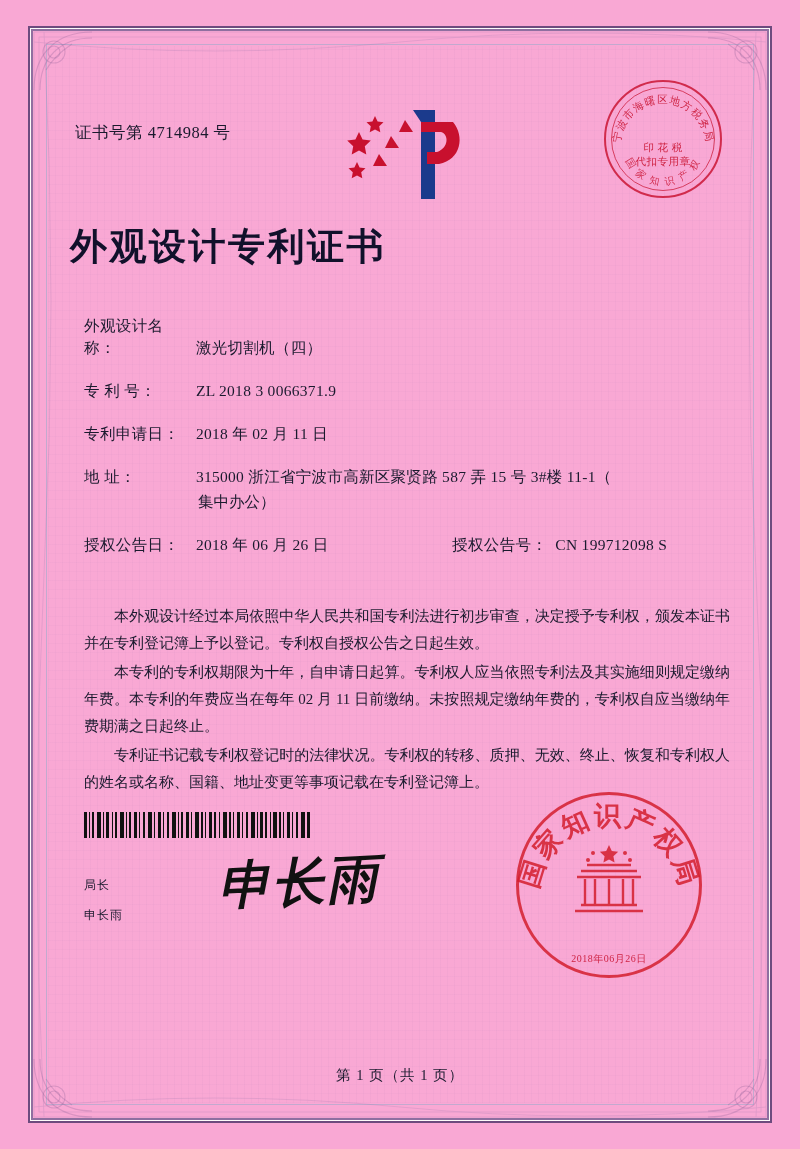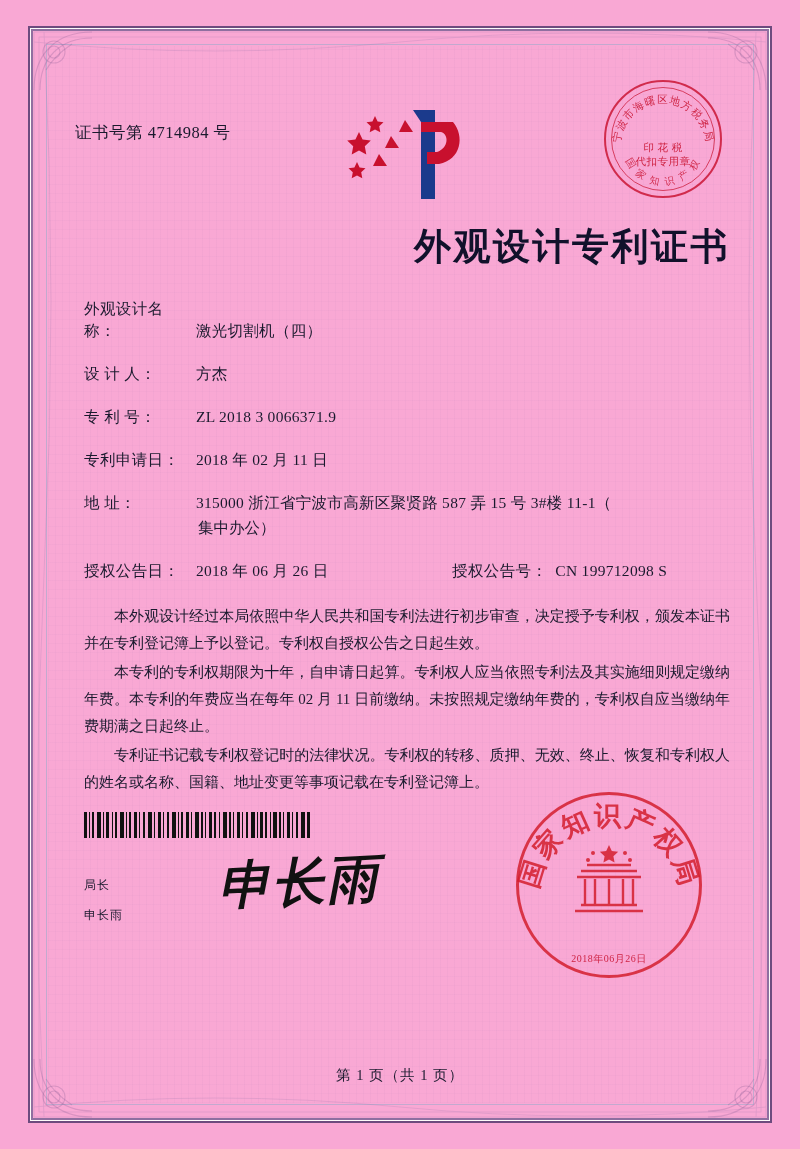--- a/index.html
+++ b/index.html
@@ -118,33 +118,33 @@
     font-size: 10.5px;
     line-height: 14px;
     letter-spacing: .5px;
     opacity: .9;
   }
 
   .title {
     position: absolute;
     left: 0; right: 0;
     top: 152px;
-    text-align: right;
+    text-align: left;
     font-size: 37px;
     font-weight: bold;
     letter-spacing: 2.5px;
     font-family: "Liberation Serif", serif;
     color: #11112b;
   }
 
   .fields {
     position: absolute;
     left: 14px;
     right: 10px;
-    top: 228px;
+    top: 245px;
     font-size: 15.5px;
   }
   .field-row {
     position: relative;
     margin-bottom: 21px;
     line-height: 22px;
   }
   .field-label {
     display: inline-block;
     width: 108px;
@@ -353,24 +353,20 @@
 
     <div class="title">外观设计专利证书</div>
 
     <div class="fields">
 
       <div class="field-row">
         <span class="field-label">外观设计名称：</span>
         <span class="field-value">激光切割机（四）</span>
       </div>
 
-      <div class="field-row">
-        <span class="field-label">设  计  人：</span>
-        <span class="field-value">方杰</span>
-      </div>
 
       <div class="field-row">
         <span class="field-label">专  利  号：</span>
         <span class="field-value">ZL 2018 3 0066371.9</span>
       </div>
 
       <div class="field-row">
         <span class="field-label">专利申请日：</span>
         <span class="field-value">2018 年 02 月 11 日</span>
       </div>

